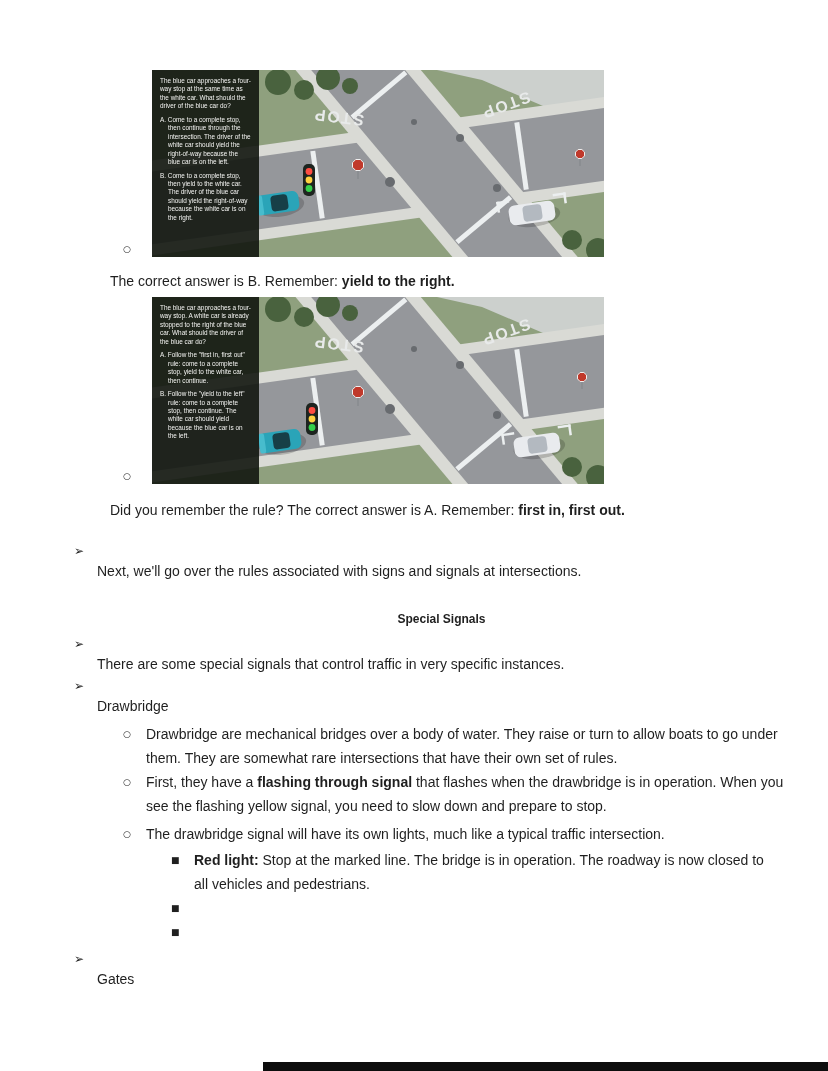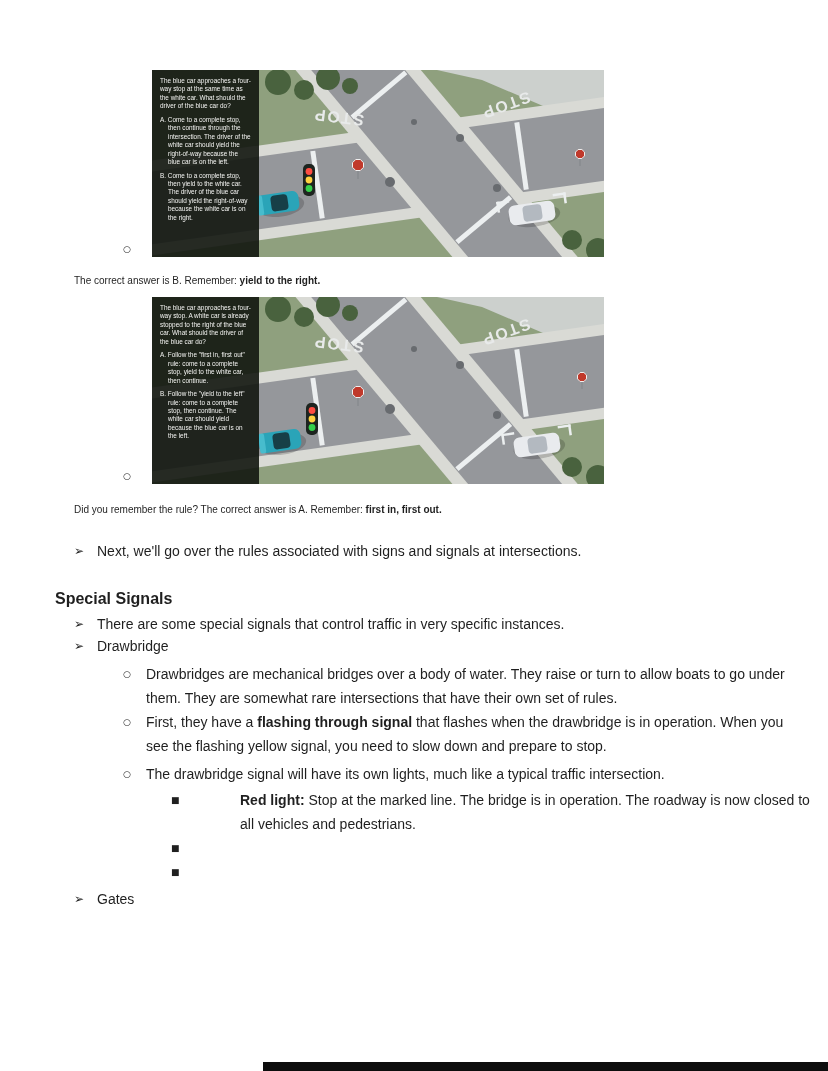--- a/index.html
+++ b/index.html
@@ -16,33 +16,33 @@
   .li { display: flex; align-items: flex-start; font-size: 14px; }
   .li .marker {
     flex: 0 0 auto;
     font-family: "DejaVu Sans", sans-serif;
     color: #1f1f1f;
   }
   .li .text { flex: 0 1 auto; }
 
   .lv1 { margin-left: 74px; line-height: 22px; }
   .lv1 .marker { width: 23px; font-size: 12px; line-height: 22px; }
-  .lv1 .text { max-width: 690px; }
+  .lv1 .text { max-width: 690px; margin-top: 20px; }
 
   .lv2 { margin-left: 116px; line-height: 24px; }
   .lv2 .marker { width: 30px; padding-left: 7px; font-size: 9px; line-height: 24px; }
   .lv2 .text { max-width: 645px; }
 
   .lv3 { margin-left: 164px; line-height: 24px; }
   .lv3 .marker { width: 30px; padding-left: 7px; font-size: 9px; line-height: 24px; }
-  .lv3 .text { max-width: 582px; margin-left: 46px; }
-
-  .answer { margin-left: 74px; font-size: 10px; line-height: 24px; max-width: 645px; }
-
-  .heading { margin-left: 55px; font-weight: bold; font-size: 16px; line-height: 22px; }
+  .lv3 .text { max-width: 582px; }
+
+  .answer { margin-left: 110px; font-size: 14px; line-height: 24px; max-width: 645px; }
+
+  .heading { margin-left: 55px; font-weight: bold; font-size: 12px; line-height: 22px; text-align: center; }
 
   b { font-weight: bold; }
 
   
   .media { margin-left: 116px; display: flex; align-items: flex-end; }
   .media .marker {
     flex: 0 0 auto; width: 36px; padding-left: 7px;
     font-family: "DejaVu Sans", sans-serif;
     font-size: 9px; line-height: 16px; color:#1f1f1f;
   }
@@ -259,21 +259,21 @@
     <span class="text">There are some special signals that control traffic in very specific instances.</span>
   </div>
 
   <div class="li lv1">
     <span class="marker">➢</span>
     <span class="text">Drawbridge</span>
   </div>
 
   <div class="li lv2 opara1">
     <span class="marker">○</span>
-    <span class="text">Drawbridges are mechanical bridges over a body of water. They raise or turn to allow boats to go under them. They are somewhat rare intersections that have their own set of rules.</span>
+    <span class="text">Drawbridge are mechanical bridges over a body of water. They raise or turn to allow boats to go under them. They are somewhat rare intersections that have their own set of rules.</span>
   </div>
 
   <div class="li lv2">
     <span class="marker">○</span>
     <span class="text"><span>First, they have a </span><b>flashing through signal</b><span> that flashes when the drawbridge is in operation. When you see the flashing yellow signal, you need to slow down and prepare to stop.</span></span>
   </div>
 
   <div class="li lv2 opara3">
     <span class="marker">○</span>
     <span class="text">The drawbridge signal will have its own lights, much like a typical traffic intersection.</span>

